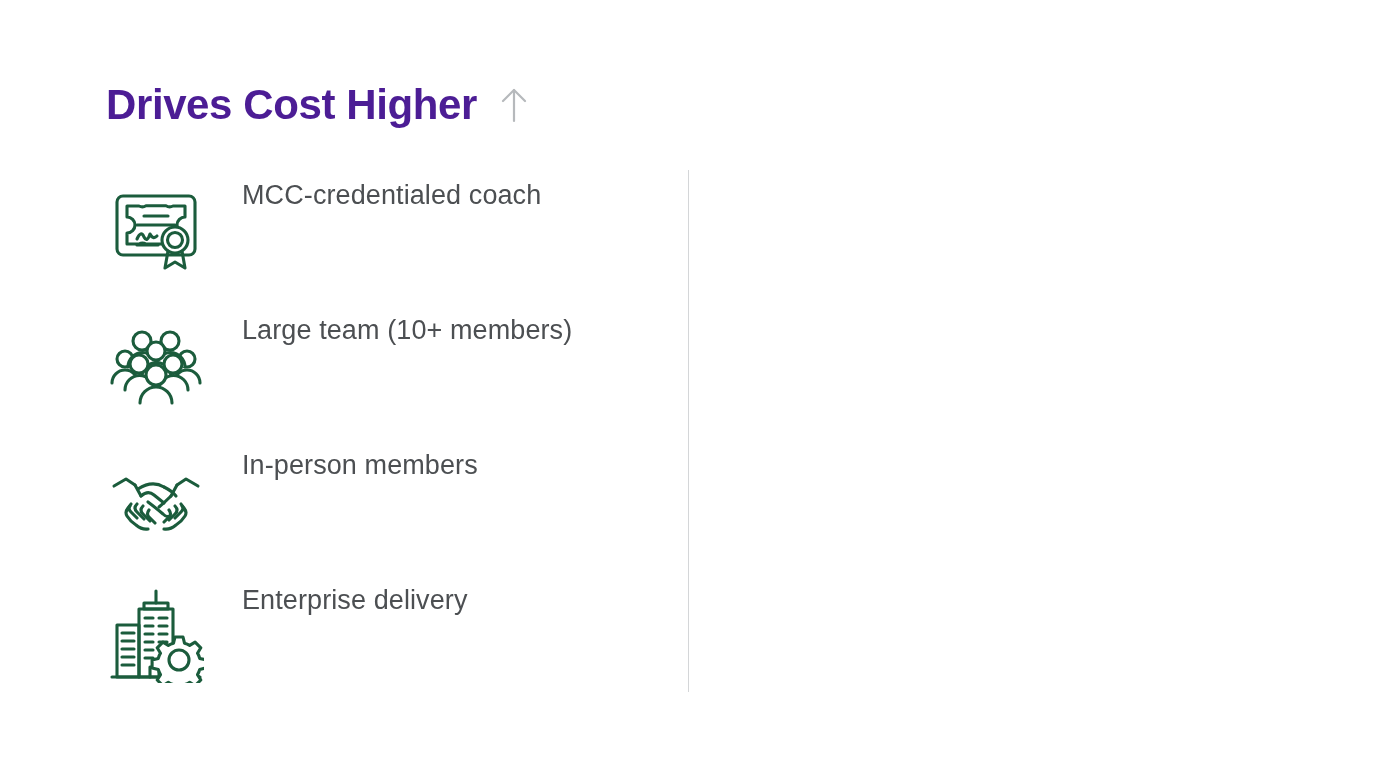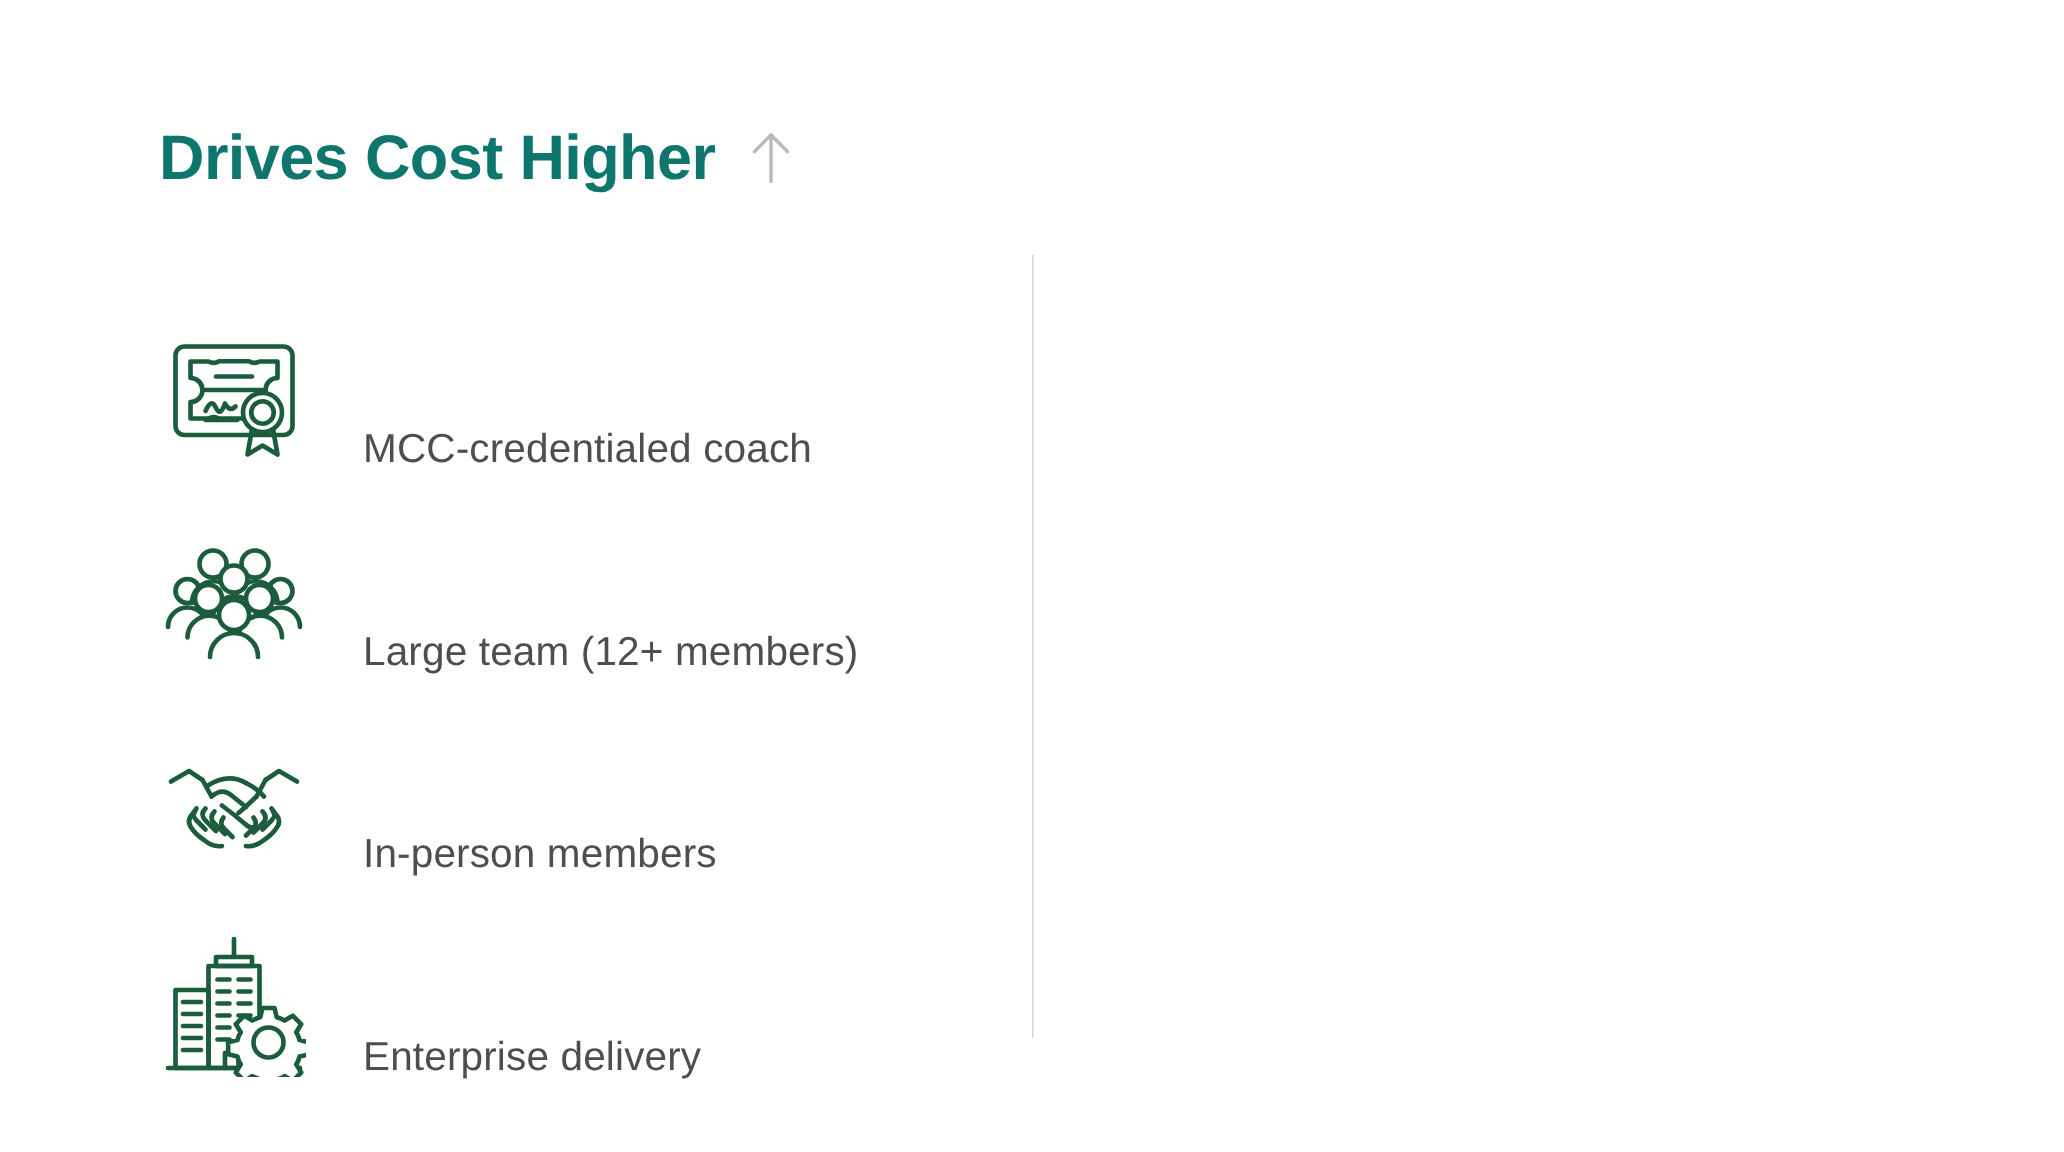--- a/index.html
+++ b/index.html
@@ -35,41 +35,41 @@
     left: 0;
     display: flex;
     align-items: center;
     white-space: nowrap;
   }
   .column.left  .col-heading { left: 106px; }
 
   .col-heading .heading-text {
     font-size: 42px;
     font-weight: bold;
-    color: #0f766e;
+    color: #4c1d95;
     letter-spacing: -0.4px;
     line-height: 1.1;
   }
   .col-heading .heading-arrow {
     margin-left: 20px;
     color: #b6b9bc;
     display: inline-flex;
     align-items: center;
   }
 
   .items {
     position: absolute;
     top: 180px;
     left: 0;
     width: 100%;
   }
 
   .item {
     display: flex;
-    align-items: flex-end;
+    align-items: flex-start;
     height: 135px;
   }
   .column.left .item  { padding-left: 106px; }
   .column.right .item { padding-left: 800px; }
 
   .item-icon {
     width: 100px;
     height: 100px;
     flex: 0 0 100px;
     display: flex;
@@ -155,21 +155,21 @@
             <circle cx="31" cy="47" r="9" fill="#ffffff"></circle>
             <path d="M17 73 a14.5 14.5 0 0 1 29 0" fill="#ffffff"></path>
 
             <circle cx="65" cy="47" r="9" fill="#ffffff"></circle>
             <path d="M51 73 a14.5 14.5 0 0 1 29 0" fill="#ffffff"></path>
 
             <circle cx="48" cy="58" r="10" fill="#ffffff"></circle>
             <path d="M32 86 a16 16 0 0 1 32 0" fill="#ffffff"></path>
           </svg>
         </span>
-        <span class="item-label">Large team (12+ members)</span>
+        <span class="item-label">Large team (10+ members)</span>
       </div>
 
       <div class="item">
         <span class="item-icon">
           <svg width="96" height="96" viewBox="0 0 96 96" fill="none" stroke="#1b5c3c" stroke-width="3.1" stroke-linecap="round" stroke-linejoin="round">
 
             <path d="M6 34 L18 27 L27 33"></path>
 
             <path d="M90 34 L78 27 L69 33"></path>
 

